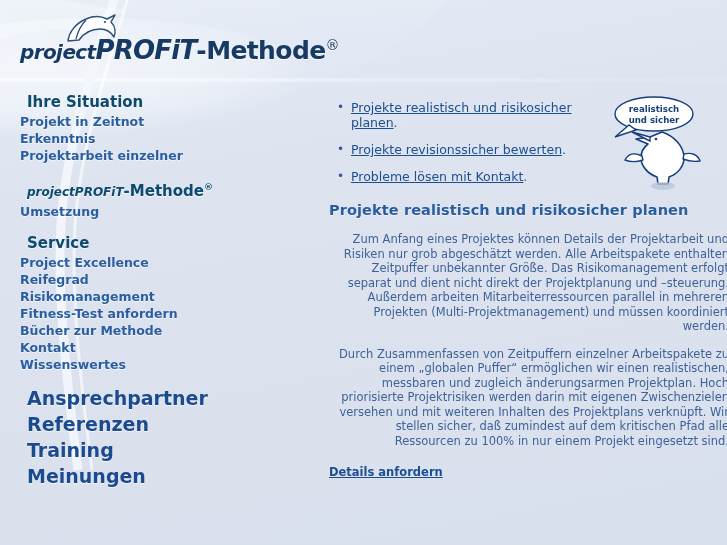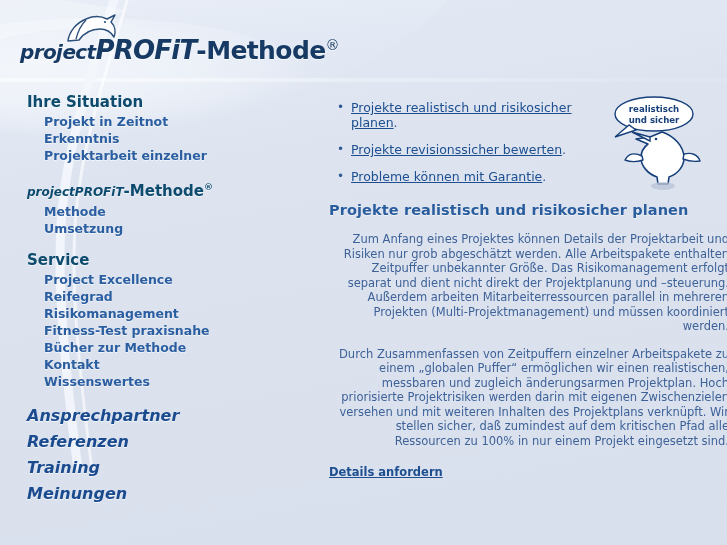--- a/index.html
+++ b/index.html
@@ -135,37 +135,36 @@
     cursor: pointer;
     white-space: nowrap;
   }
   .nav-head .brand-part1 { font-style: italic; font-weight: bold; font-size: 12px; }
   .nav-head .brand-part3 { font-style: normal; font-weight: bold; font-size: 15px; }
   .nav-head .brand-reg { font-style: normal; font-size: 9px; vertical-align: super; }
   .nav-sub {
     font-size: 12.5px;
     font-weight: bold;
     color: #2a5ea0;
-    padding: 1px 0 1px 44px;
+    padding: 1px 0 1px 20px;
     line-height: 15px;
     text-shadow: 0 1px 0 rgba(255,255,255,0.6);
     cursor: pointer;
     white-space: nowrap;
   }
   .nav-spacer { height: 13px; }
   .nav-top {
-    font-size: 16px;
+    font-size: 19px;
     font-weight: bold;
     color: #1b4b8f;
     padding: 2px 0 3px 27px;
     line-height: 21px;
     text-shadow: 0 1px 0 rgba(255,255,255,0.65);
     cursor: pointer;
     white-space: nowrap;
-    font-style: italic;
   }
 
   
   #main {
     position: absolute;
     left: 329px;
     top: 100px;
     width: 400px;
     z-index: 3;
   }
@@ -270,32 +269,31 @@
     <div class="nav-sub">Erkenntnis</div>
     <div class="nav-sub">Projektarbeit einzelner</div>
   </div>
 
   <div class="nav-spacer"></div>
 
   <div class="nav-group">
     <div class="nav-head">
       <span class="brand-part1">projectPROFiT</span><span class="brand-part3">-Methode</span><span class="brand-reg">®</span>
     </div>
-    <div class="nav-sub">Methode</div>
     <div class="nav-sub">Umsetzung</div>
   </div>
 
   <div class="nav-spacer"></div>
 
   <div class="nav-group">
     <div class="nav-head">Service</div>
     <div class="nav-sub">Project Excellence</div>
     <div class="nav-sub">Reifegrad</div>
     <div class="nav-sub">Risikomanagement</div>
-    <div class="nav-sub">Fitness-Test praxisnahe</div>
+    <div class="nav-sub">Fitness-Test anfordern</div>
     <div class="nav-sub">Bücher zur Methode</div>
     <div class="nav-sub">Kontakt</div>
     <div class="nav-sub">Wissenswertes</div>
   </div>
 
   <div class="nav-spacer"></div>
 
   <div class="nav-group">
     <div class="nav-top">Ansprechpartner</div>
     <div class="nav-top">Referenzen</div>
@@ -324,21 +322,21 @@
 
     <ellipse cx="57" cy="94" rx="12" ry="4" fill="#b9c3d6" opacity="0.75"></ellipse>
   </svg>
 </div>
 
 <main id="main">
 
   <ul id="intro-list">
     <li><a href="#" class="intro-link">Projekte realistisch und risikosicher planen</a><span>.</span></li>
     <li><a href="#" class="intro-link">Projekte revisionssicher bewerten</a><span>.</span></li>
-    <li><a href="#" class="intro-link">Probleme können mit Garantie</a><span>.</span></li>
+    <li><a href="#" class="intro-link">Probleme lösen mit Kontakt</a><span>.</span></li>
   </ul>
 
   <section>
     <h2 class="section-title">Projekte realistisch und risikosicher planen</h2>
     <p class="body-text">Zum Anfang eines Projektes können Details der Projektarbeit und Risiken nur grob abgeschätzt werden. Alle Arbeitspakete enthalten Zeitpuffer unbekannter Größe. Das Risikomanagement erfolgt separat und dient nicht direkt der Projektplanung und –steuerung. Außerdem arbeiten Mitarbeiterressourcen parallel in mehreren Projekten (Multi-Projektmanagement) und müssen koordiniert werden.</p>
     <p class="body-text">Durch Zusammenfassen von Zeitpuffern einzelner Arbeitspakete zu einem „globalen Puffer“ ermöglichen wir einen realistischen, messbaren und zugleich änderungsarmen Projektplan. Hoch priorisierte Projektrisiken werden darin mit eigenen Zwischenzielen versehen und mit weiteren Inhalten des Projektplans verknüpft. Wir stellen sicher, daß zumindest auf dem kritischen Pfad alle Ressourcen zu 100% in nur einem Projekt eingesetzt sind.</p>
     <a href="#" class="inline-link">Details anfordern</a>
     
   </section>
 

